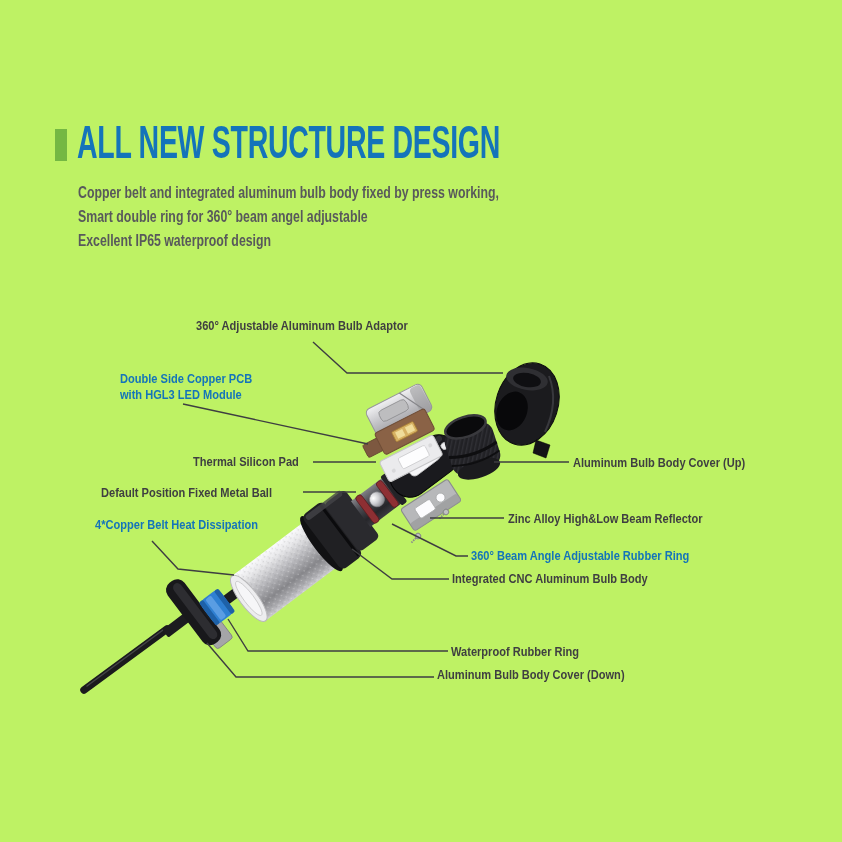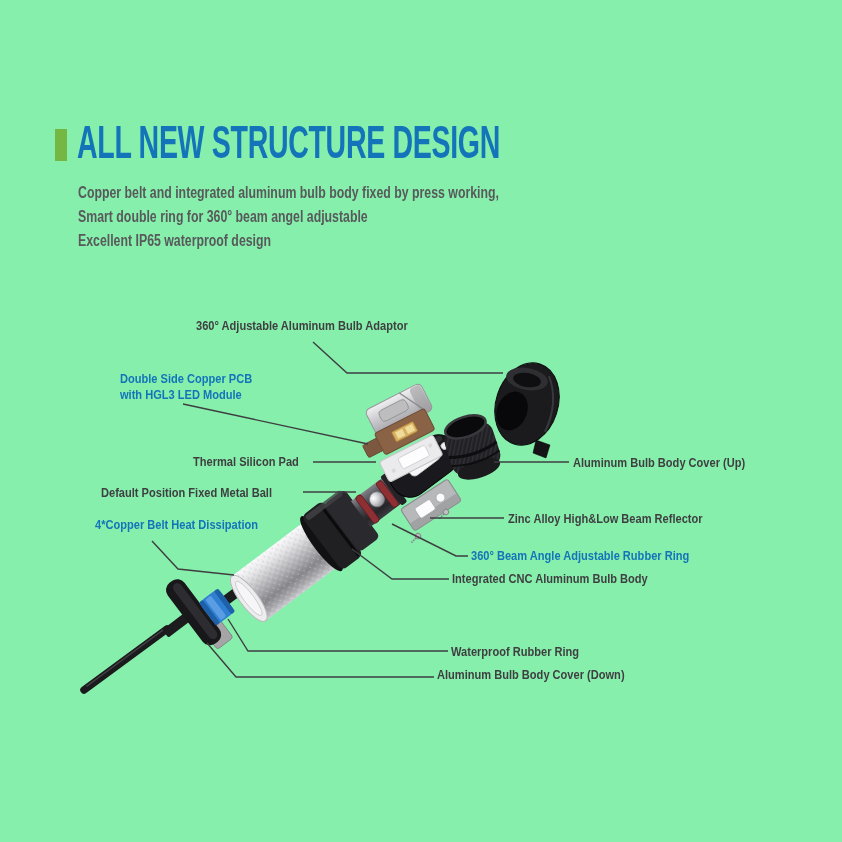--- a/index.html
+++ b/index.html
@@ -1,16 +1,16 @@
 <!DOCTYPE html>
 <html><head>
 <meta charset="utf-8">
 <style>
   html,body{margin:0;padding:0;background:#ffffff;}
-  .stage{position:relative;width:842px;height:842px;background:#86efac;overflow:hidden;
+  .stage{position:relative;width:842px;height:842px;background:#bef264;overflow:hidden;
          font-family:"Liberation Sans",sans-serif;}
   .accent-bar{position:absolute;left:55px;top:129px;width:12px;height:32px;background:#74b843;}
   .title{position:absolute;left:77px;top:121px;font-size:46px;font-weight:bold;color:#1474ba;
          line-height:42px;letter-spacing:-0.5px;transform:scaleX(.62);transform-origin:0 0;white-space:nowrap;}
   .subtitle{position:absolute;left:78px;top:181px;font-size:16px;font-weight:bold;color:#58595b;
             line-height:24px;transform:scaleX(.77);transform-origin:0 0;white-space:nowrap;}
   .subtitle span{display:block;}
   .lbl{position:absolute;font-size:13.5px;font-weight:bold;color:#3f3f41;line-height:16px;
        transform:scaleX(.82);transform-origin:0 0;white-space:pre-line;}
   .lbl.blue{color:#1474ba;}

